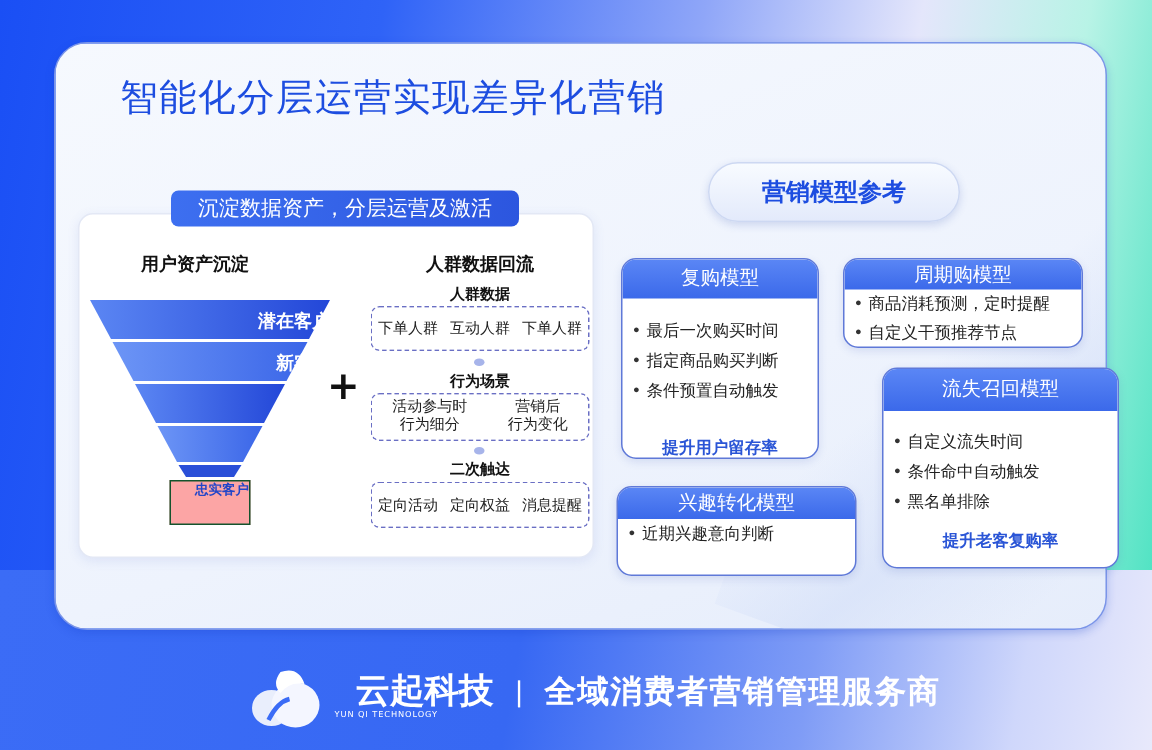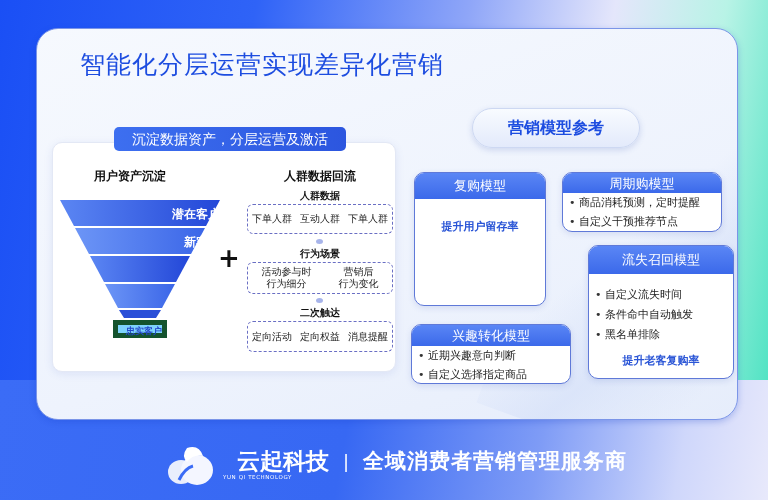--- a/index.html
+++ b/index.html
@@ -64,21 +64,21 @@
   <polygon points="17,30 147,30 133,56 31,56" fill="url(#g2)"></polygon>
   <polygon points="32,58 132,58 118,84 46,84" fill="url(#g1)"></polygon>
   <polygon points="47,86 117,86 104,110 60,110" fill="url(#g2)"></polygon>
   <polygon points="61,112 103,112 98,120 66,120" fill="#2a4fd8"></polygon>
   <polygon points="76,130 88,130 82,138" fill="#3a55c8"></polygon>
 </svg>
 <div class="fl" style="left:60px;top:206px;width:160px;font-size:12px">潜在客户</div>
 <div class="fl" style="left:60px;top:234px;width:160px;font-size:12px">新客户</div>
 <div class="fl" style="left:60px;top:262px;width:160px;font-size:12px">老客户</div>
 <div class="fl" style="left:60px;top:291px;width:160px;font-size:9px">复购客户</div>
-<div class="fl" style="left:113px;top:320px;width:54px;height:18px;font-size:9px;line-height:13px;color:#2346c8;background:#7dd3fc;border:5px solid #14532d">忠实客户</div>
+<div class="fl" style="left:113px;top:320px;width:54px;height:30px;font-size:9px;line-height:13px;color:#2346c8;background:#fca5a5;border:1px solid #14532d">忠实客户</div>
 
 <div class="plus">+</div>
 
 <div class="sub" style="left:260px;top:168px;width:120px">人群数据回流</div>
 
 <div class="dlabel" style="top:189px">人群数据</div>
 <div class="dbox" style="top:204px;height:30px">
   <span>下单人群</span>
   <span>互动人群</span>
   <span>下单人群</span>
@@ -98,46 +98,50 @@
 <div class="dbox" style="top:321px;height:31px">
   <span>定向活动</span>
   <span>定向权益</span>
   <span>消息提醒</span>
 </div>
 
 <div class="pill">营销模型参考</div>
 
 <div class="model" style="left:414px;top:172px;width:132px;height:134px">
   <div class="mh" style="height:26px;line-height:26px">复购模型</div>
+  <ul class="mlist" style="margin-top:12px;line-height:20px">
+    <li>最后一次购买时间</li>
+    <li>指定商品购买判断</li>
+    <li>条件预置自动触发</li>
+  </ul>
   <div class="mfoot" style="margin-top:20px">提升用户留存率</div>
 </div>
 
 <div class="model" style="left:562px;top:172px;width:160px;height:60px">
   <div class="mh" style="height:20px;line-height:21px">周期购模型</div>
   <ul class="mlist" style="line-height:19px">
     <li>商品消耗预测，定时提醒</li>
     <li>自定义干预推荐节点</li>
   </ul>
 </div>
 
-<div class="model" style="left:588px;top:245px;width:146px;height:134px">
+<div class="model" style="left:588px;top:245px;width:158px;height:134px">
   <div class="mh" style="height:28px;line-height:28px">流失召回模型</div>
   <ul class="mlist" style="margin-top:11px;line-height:20px">
     <li>自定义流失时间</li>
     <li>条件命中自动触发</li>
     <li>黑名单排除</li>
   </ul>
   <div class="mfoot" style="margin-top:8px">提升老客复购率</div>
 </div>
 
 <div class="model" style="left:411px;top:324px;width:160px;height:60px">
   <div class="mh" style="height:21px;line-height:22px">兴趣转化模型</div>
   <ul class="mlist" style="line-height:19px">
     <li>近期兴趣意向判断</li>
-    <li>自定义选择指定商品</li>
   </ul>
 </div>
 
 <div class="footer">
   <svg class="logo" width="54" height="44" viewBox="0 0 54 44">
     <ellipse cx="18" cy="30" rx="13" ry="12" fill="#e9eefc"></ellipse>
     <ellipse cx="34" cy="28" rx="16" ry="15" fill="#f4f6ff"></ellipse>
     <path d="M24 6 Q36 2 40 14 Q30 12 24 20 Q18 14 24 6Z" fill="#ffffff"></path>
     <path d="M16 38 Q22 26 30 24" stroke="#3b6cf6" stroke-width="3" fill="none"></path>
   </svg>

